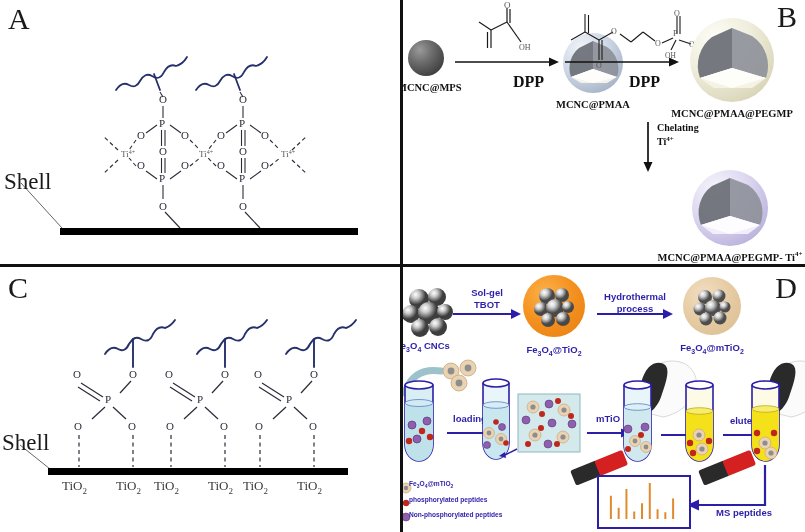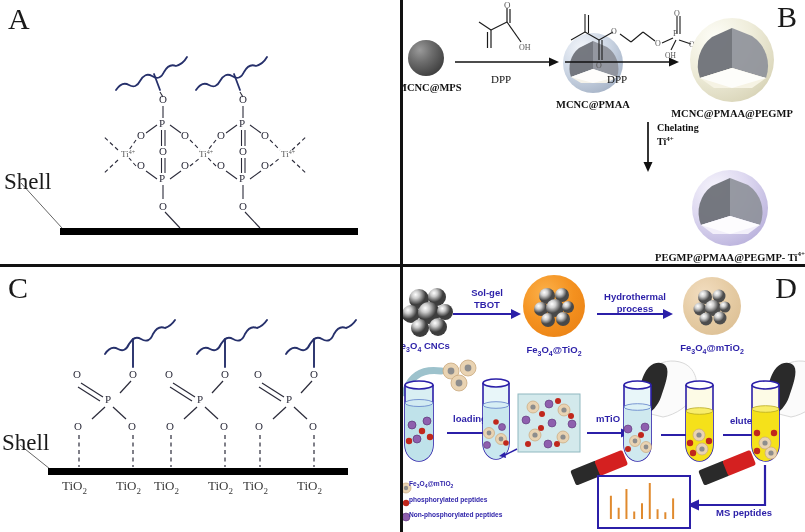--- a/index.html
+++ b/index.html
@@ -23,21 +23,21 @@
   svg{display:block;overflow:visible;}
   .atom{font-family:"Liberation Serif",serif;font-size:11px;fill:#2b2b3a;}
   .atomTi{font-family:"Liberation Serif",serif;font-size:9px;fill:#5a5a5a;}
   .tio2{position:absolute;font-family:"Liberation Serif",serif;font-size:13px;color:#3a3a3a;white-space:nowrap;}
   .tio2 sub{font-size:9px;}
 
   .bLabel{position:absolute;font-family:"Liberation Serif",serif;font-weight:bold;font-size:10.5px;color:#111;white-space:nowrap;text-align:center;}
   .bLabel sup{font-size:7px;}
   .chelate{position:absolute;font-family:"Liberation Serif",serif;font-weight:bold;font-size:10px;color:#111;line-height:1.25;}
   .chelate sup{font-size:7px;}
-  .dpp{position:absolute;font-family:"Liberation Serif",serif;font-weight:normal;font-size:11px;color:#111;}
+  .dpp{position:absolute;font-family:"Liberation Serif",serif;font-weight:bold;font-size:16px;color:#111;margin-left:22px;}
 
   .sphere{position:absolute;border-radius:50%;}
 
   .dLabel{position:absolute;font-family:"Liberation Sans",sans-serif;font-weight:bold;font-size:9.5px;color:#2b1fa8;white-space:nowrap;}
   .dLabel sub{font-size:7px;}
   .dArrowTxt{position:absolute;font-family:"Liberation Sans",sans-serif;font-weight:bold;font-size:9.5px;color:#2b1fa8;white-space:nowrap;text-align:center;line-height:1.3;}
   .legTxt{position:absolute;font-family:"Liberation Sans",sans-serif;font-weight:bold;font-size:6.6px;color:#2b1fa8;white-space:nowrap;}
   .legTxt sub{font-size:5px;}
 </style>
 </head>
@@ -237,21 +237,21 @@
 
     <div style="position:absolute;left:289px;top:170px;width:76px;height:76px;">
       <div class="sphere" style="left:0;top:0;width:76px;height:76px;background:radial-gradient(circle at 31% 25%, #f6f4fc 0%, #ddd8f0 42%, #bdb5de 78%, #a79dd0 100%);"></div>
       <svg width="76" height="76" style="position:absolute;left:0;top:0;">
         <path d="M38,8 L38,46 L68,55 A33,33 0 0,0 56,15 Z" fill="#8d9099" opacity="0.9"></path>
         <path d="M38,8 L38,46 L9,55 A33,33 0 0,1 20,16 Z" fill="#6e7178" opacity="0.95"></path>
         <path d="M9,55 L38,46 L68,55 L56,64 L21,64 Z" fill="#f2effa"></path>
         <path d="M38,46 L68,55 L38,64 L9,55 Z" fill="#ffffff" opacity="0.82"></path>
       </svg>
     </div>
-    <div class="bLabel" style="left:249px;top:250px;width:156px;"><span>PEGMP@PMAA@PEGMP- Ti</span><sup>4+</sup></div>
+    <div class="bLabel" style="left:249px;top:250px;width:156px;"><span>MCNC@PMAA@PEGMP- Ti</span><sup>4+</sup></div>
   </div>
 
   <div class="panel" id="panelC">
     <div class="plabel" style="left:8px;top:6px;">C</div>
 
     <svg width="402" height="265" style="position:absolute;left:0;top:0;">
       <defs>
         <style>
           .cb{stroke:#2b2b3a;stroke-width:1.2;fill:none;}
           .cd{stroke:#2b2b3a;stroke-width:1.2;fill:none;stroke-dasharray:4 3.5;}

